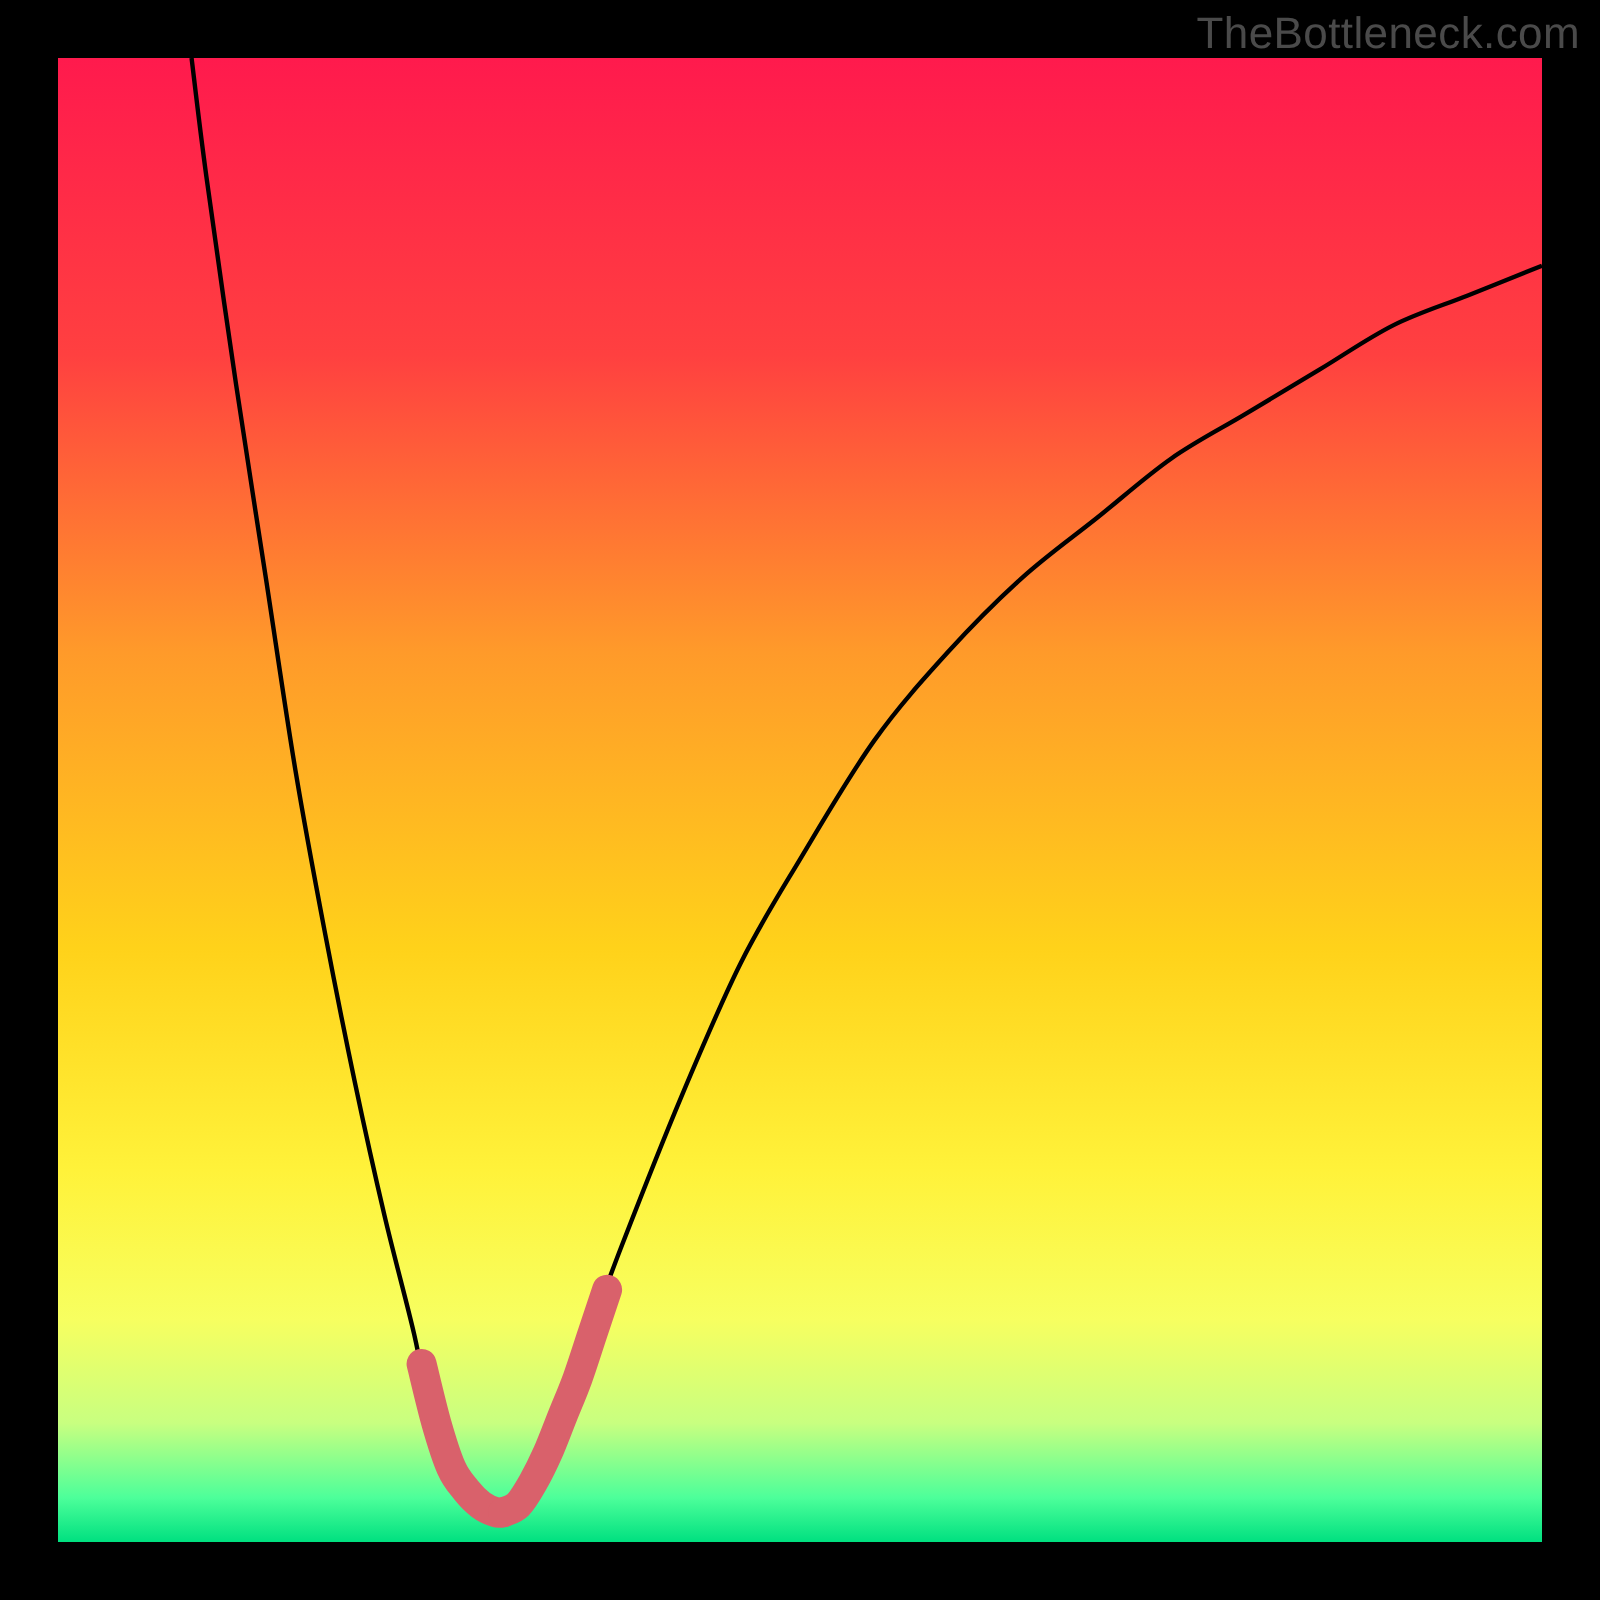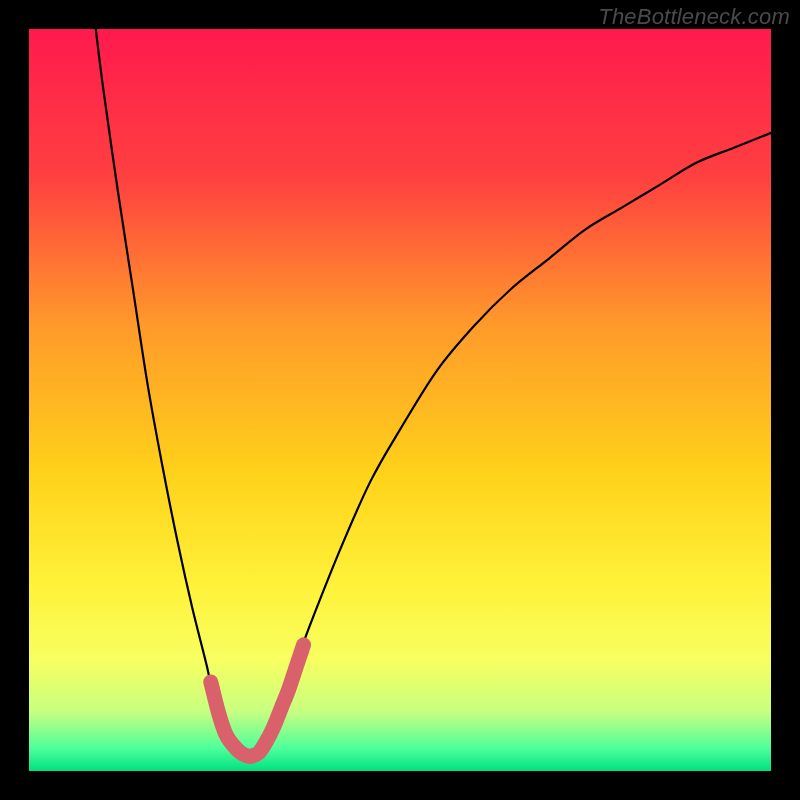--- a/index.html
+++ b/index.html
@@ -26,21 +26,20 @@
     height: 100%;
   }
   .watermark {
     position: absolute;
     top: 4px;
     right: 10px;
     color: #4a4a4a;
     font-size: 22px;
     letter-spacing: 0.2px;
     font-weight: 500;
-    font-style: italic;
   }
   svg.curve-layer {
     position: absolute;
     left: 0;
     top: 0;
     width: 742px;
     height: 742px;
     overflow: visible;
   }
 </style>

